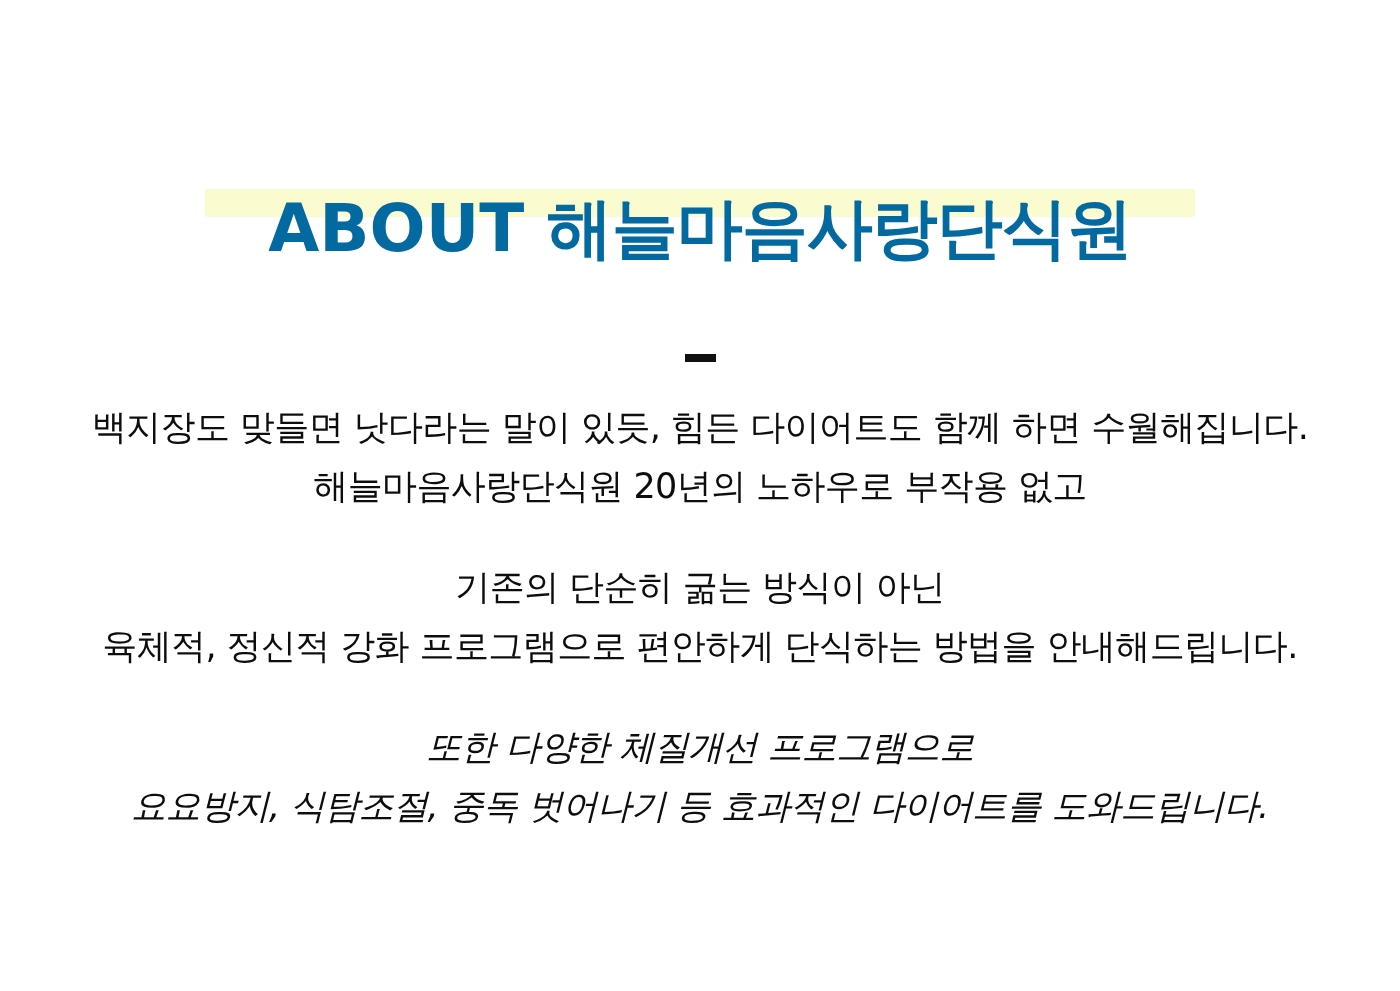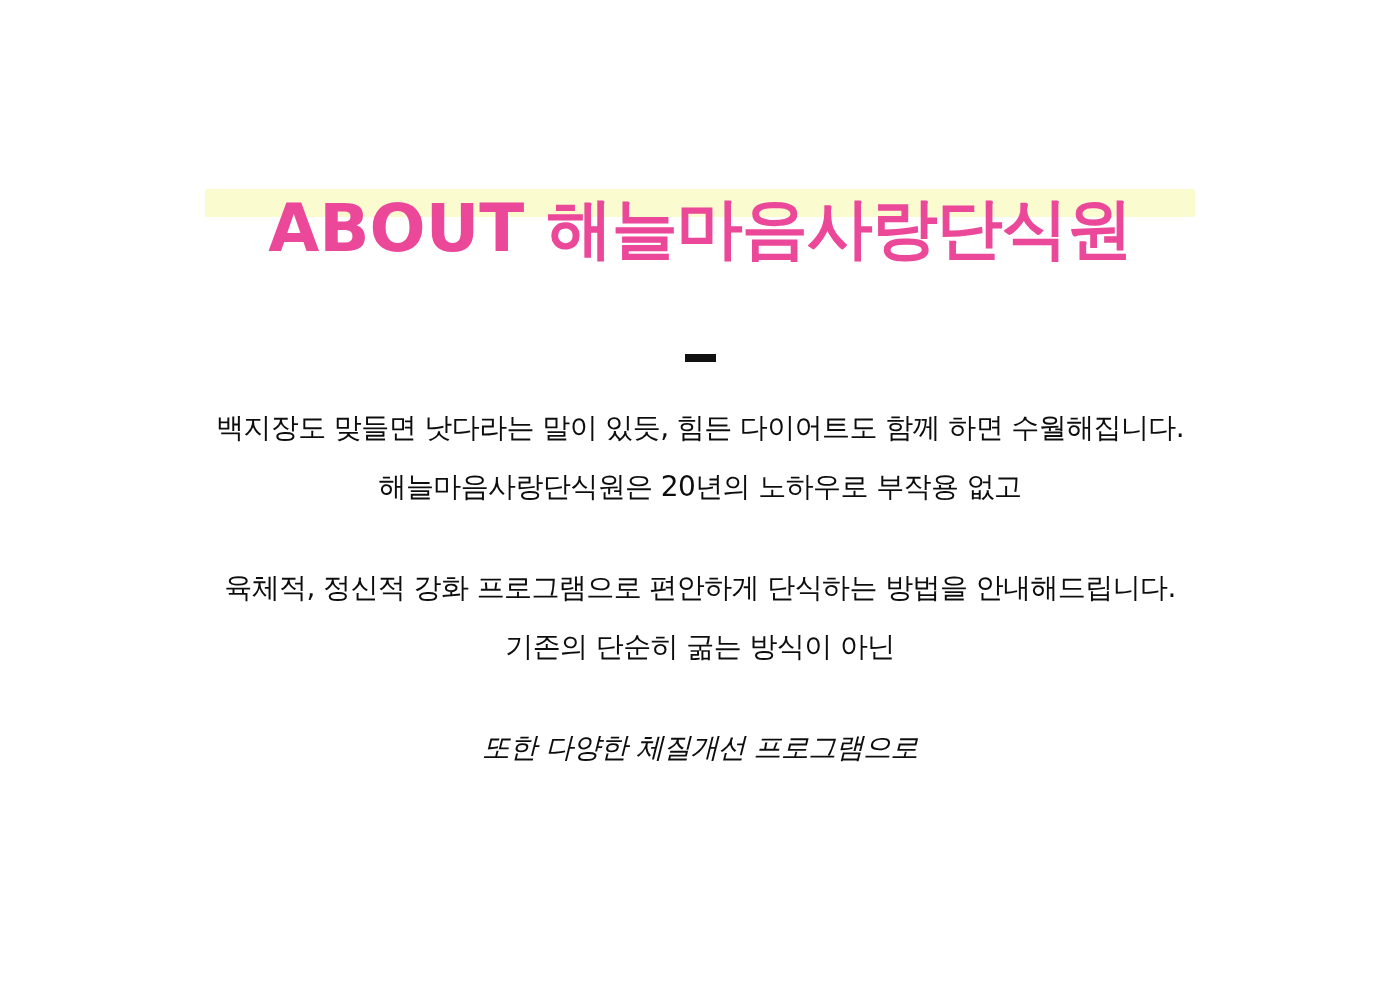--- a/index.html
+++ b/index.html
@@ -45,21 +45,21 @@
     z-index: 0;
   }
 
   .title-text {
     position: relative;
     z-index: 1;
     display: inline-block;
     font-size: 66px;
     font-weight: 700;
     letter-spacing: -0.5px;
-    color: #ec4899;
+    color: #0369a1;
     white-space: nowrap;
   }
   .title-en {
     font-weight: 800;
     letter-spacing: 0px;
   }
   .title-ko {
     font-weight: 700;
     letter-spacing: -1px;
   }
@@ -86,21 +86,21 @@
 
   .para {
     margin: 0 0 42px 0;
   }
   .para:last-child {
     margin-bottom: 0;
     font-style: italic;
   }
 
   .line {
-    font-size: 28px;
+    font-size: 35px;
     font-weight: 400;
     line-height: 59px;
     color: #0d0d0d;
     letter-spacing: -0.6px;
     white-space: nowrap;
   }
 </style>
 </head>
 <body>
 
@@ -112,27 +112,28 @@
   </div>
 
   <div class="divider-wrap">
     <div class="divider-dash"></div>
   </div>
 
   <div class="body-block">
 
     <div class="para">
       <div class="line">백지장도 맞들면 낫다라는 말이 있듯, 힘든 다이어트도 함께 하면 수월해집니다.</div>
-      <div class="line">해늘마음사랑단식원은 20년의 노하우로 부작용 없고</div>
+      <div class="line">해늘마음사랑단식원 20년의 노하우로 부작용 없고</div>
     </div>
 
     <div class="para">
+      <div class="line">기존의 단순히 굶는 방식이 아닌</div>
       <div class="line">육체적, 정신적 강화 프로그램으로 편안하게 단식하는 방법을 안내해드립니다.</div>
-      <div class="line">기존의 단순히 굶는 방식이 아닌</div>
     </div>
 
     <div class="para">
       <div class="line">또한 다양한 체질개선 프로그램으로</div>
+      <div class="line">요요방지, 식탐조절, 중독 벗어나기 등 효과적인 다이어트를 도와드립니다.</div>
     </div>
 
   </div>
 
 </div>
 
 </body></html>

